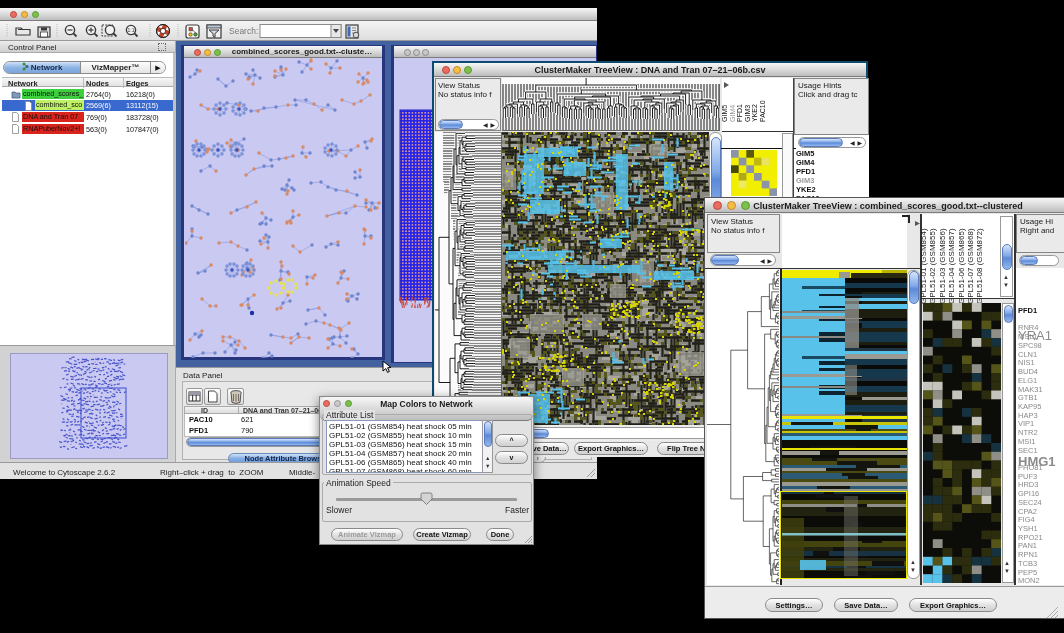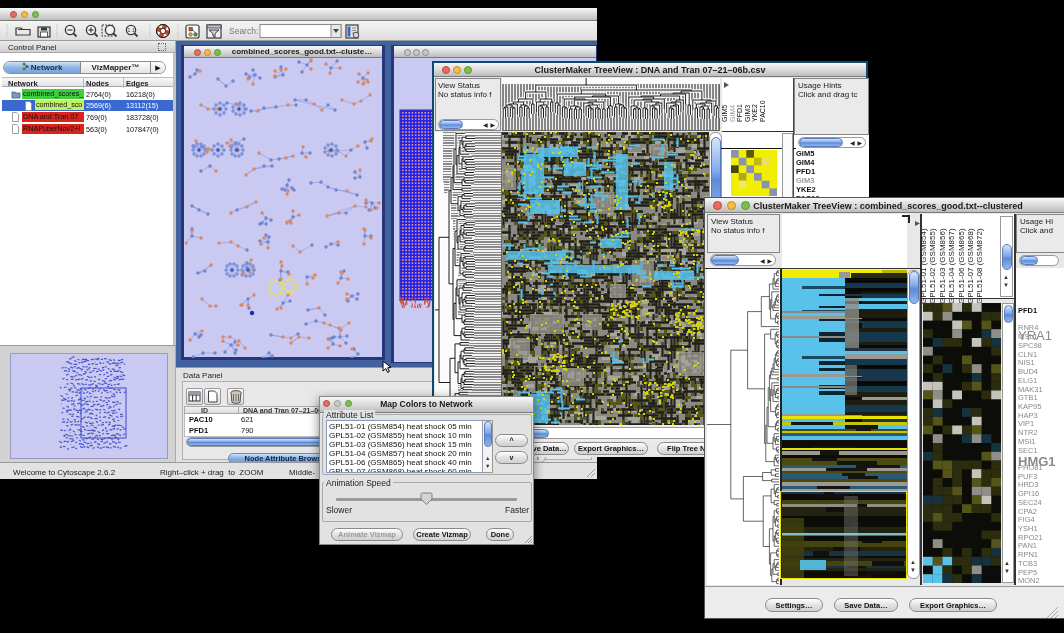--- a/index.html
+++ b/index.html
@@ -673,21 +673,21 @@
         <rect x="29.2" y="271.2" width="9.8" height="8.8" fill="#2c2c0e"></rect>
         <rect x="48.8" y="271.2" width="9.8" height="8.8" fill="#16323e"></rect>
       </svg>
       <div class="sbar" style="left:297px;top:105px;width:12px;height:280px;background:#fff;"></div>
       <div class="sbpill" style="left:298.5px;top:107px;width:9px;height:18px;border-radius:4.5px;"></div>
       <div class="sbtn" style="left:299px;top:361px;font-size:6px;line-height:8px;">▲<br>▼</div>
       <div class="abs" style="left:309px;top:16px;width:1.5px;height:371px;background:#333;"></div>
       <div class="abs" style="left:311px;top:70px;width:57px;height:317px;background:#fff;"></div>
       <div class="panelbox" style="left:311px;top:16px;width:57px;height:39px;">
         <div class="abs" style="left:3px;top:2px;font-size:8px;white-space:nowrap;">Usage Hi</div>
-        <div class="abs" style="left:3px;top:11px;font-size:8px;white-space:nowrap;">Click and</div>
+        <div class="abs" style="left:3px;top:11px;font-size:8px;white-space:nowrap;">Right and</div>
       </div>
       <div class="sb" style="left:314px;top:57px;width:40px;height:11px;border-radius:5.5px;"></div>
       <div class="sbpill" style="left:315px;top:58px;width:18px;height:9px;border-radius:4.5px;"></div>
       <div class="abs" style="left:313px;top:108.0px;font-size:7.5px;color:#111;font-weight:bold;">PFD1</div>
       <div class="abs" style="left:313px;top:130px;font-size:13px;color:#8a8a8a;font-weight:normal;text-align:center;">YRA1</div>
       <div class="abs" style="left:313px;top:125.4px;font-size:7.5px;color:#8a8a8a;font-weight:normal;">RNR4</div>
       <div class="abs" style="left:313px;top:134.2px;font-size:7.5px;color:#8a8a8a;font-weight:normal;">MSL1</div>
       <div class="abs" style="left:313px;top:142.9px;font-size:7.5px;color:#8a8a8a;font-weight:normal;">SPC98</div>
       <div class="abs" style="left:313px;top:151.6px;font-size:7.5px;color:#8a8a8a;font-weight:normal;">CLN1</div>
       <div class="abs" style="left:313px;top:160.3px;font-size:7.5px;color:#8a8a8a;font-weight:normal;">NIS1</div>
@@ -718,21 +718,21 @@
       <div class="abs" style="left:313px;top:378.3px;font-size:7.5px;color:#8a8a8a;font-weight:normal;">MON2</div>
       <div class="abs" style="left:0;top:388px;width:368px;height:33px;background:#ececec;border-top:1px solid #999;"></div>
       <div class="aqbtn" style="left:60px;top:400px;width:58px;height:14px;font-size:7.5px;line-height:13px;">Settings…</div>
       <div class="aqbtn" style="left:129px;top:400px;width:64px;height:14px;font-size:7.5px;line-height:13px;">Save Data…</div>
       <div class="aqbtn" style="left:204px;top:400px;width:88px;height:14px;font-size:7.5px;line-height:13px;">Export Graphics…</div>
       <svg class="abs" style="left:340px;top:408px" width="14" height="12">
         <path d="M13 1 2 12M13 5 6 12M13 9 10 12" stroke="#aaa" fill="none"></path>
       </svg>
     </div>
     <div class="win" style="left:319px;top:396px;width:215px;height:149px;background:#e2e2e2;border:1px solid #888;box-shadow:0 3px 10px rgba(0,0,0,0.5);">
-      <div class="mactb" style="height:16px;">
+      <div class="mactb" style="height:24px;border-radius:6px;">
         <div class="mbtn" style="left:3px;top:2.5px;width:7px;height:7px;background:#ec6b60;border:0.5px solid #b84a3c;"></div>
         <div class="mbtn" style="left:14px;top:2.5px;width:7px;height:7px;background:#c8c8c8;border:0.5px solid #999;"></div>
         <div class="mbtn" style="left:25px;top:2.5px;width:7px;height:7px;background:#7cc04c;border:0.5px solid #5a9a34;"></div>
         <div class="ttext" style="top:1.5px;font-size:8.5px;">Map Colors to Network</div>
       </div>
       <div class="abs" style="left:2px;top:17px;width:210px;height:61px;border:1px solid #aaa;border-radius:2px;"></div>
       <div class="abs" style="left:4px;top:12.5px;font-size:8.5px;color:#222;background:#e2e2e2;padding:0 2px;">Attribute List</div>
       <div class="abs" style="left:6px;top:23px;width:167px;height:53px;background:#fff;border:1px solid #8899bb;overflow:hidden;font-size:8px;color:#111;">
         <div style="position:absolute;left:2px;top:1px;white-space:nowrap;">GPL51-01 (GSM854) heat shock 05 min</div>
         <div style="position:absolute;left:2px;top:10px;white-space:nowrap;">GPL51-02 (GSM855) heat shock 10 min</div>

